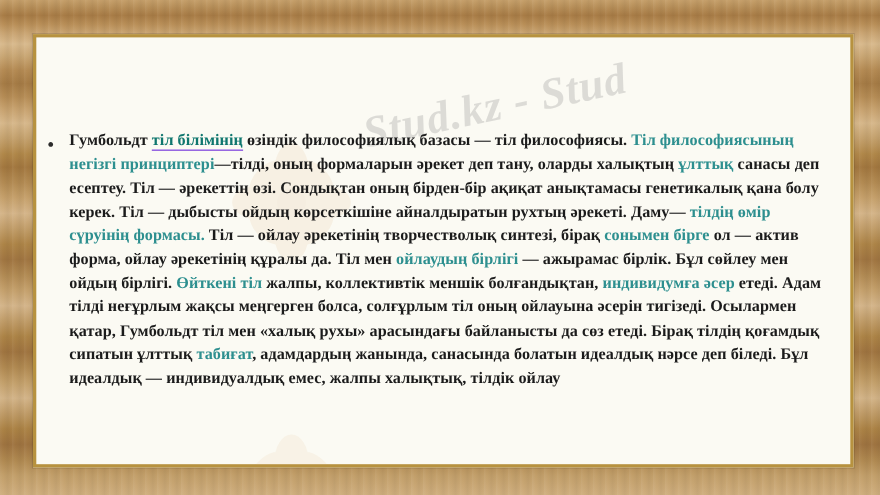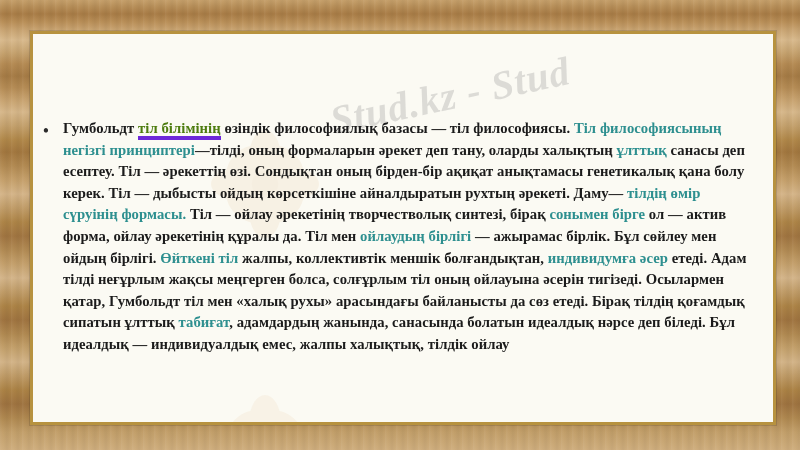--- a/index.html
+++ b/index.html
@@ -128,22 +128,22 @@
     color: #1b1b1b;
     text-align: left;
     letter-spacing: 0.05px;
     margin: 0;
     padding-left: 4px;
   }
   .hl {
     color: #2d8f8f;
   }
   .hl-u {
-    color: #4d7c0f;
-    border-bottom: 4px solid #6d28d9;
+    color: #0f766e;
+    border-bottom: 1px solid #6d28d9;
   }
 </style>
 </head>
 <body>
 
 <div class="slide">
 
   <div class="content-panel">
 
     <svg class="wm-flower" viewBox="0 0 100 100" aria-hidden="true">

